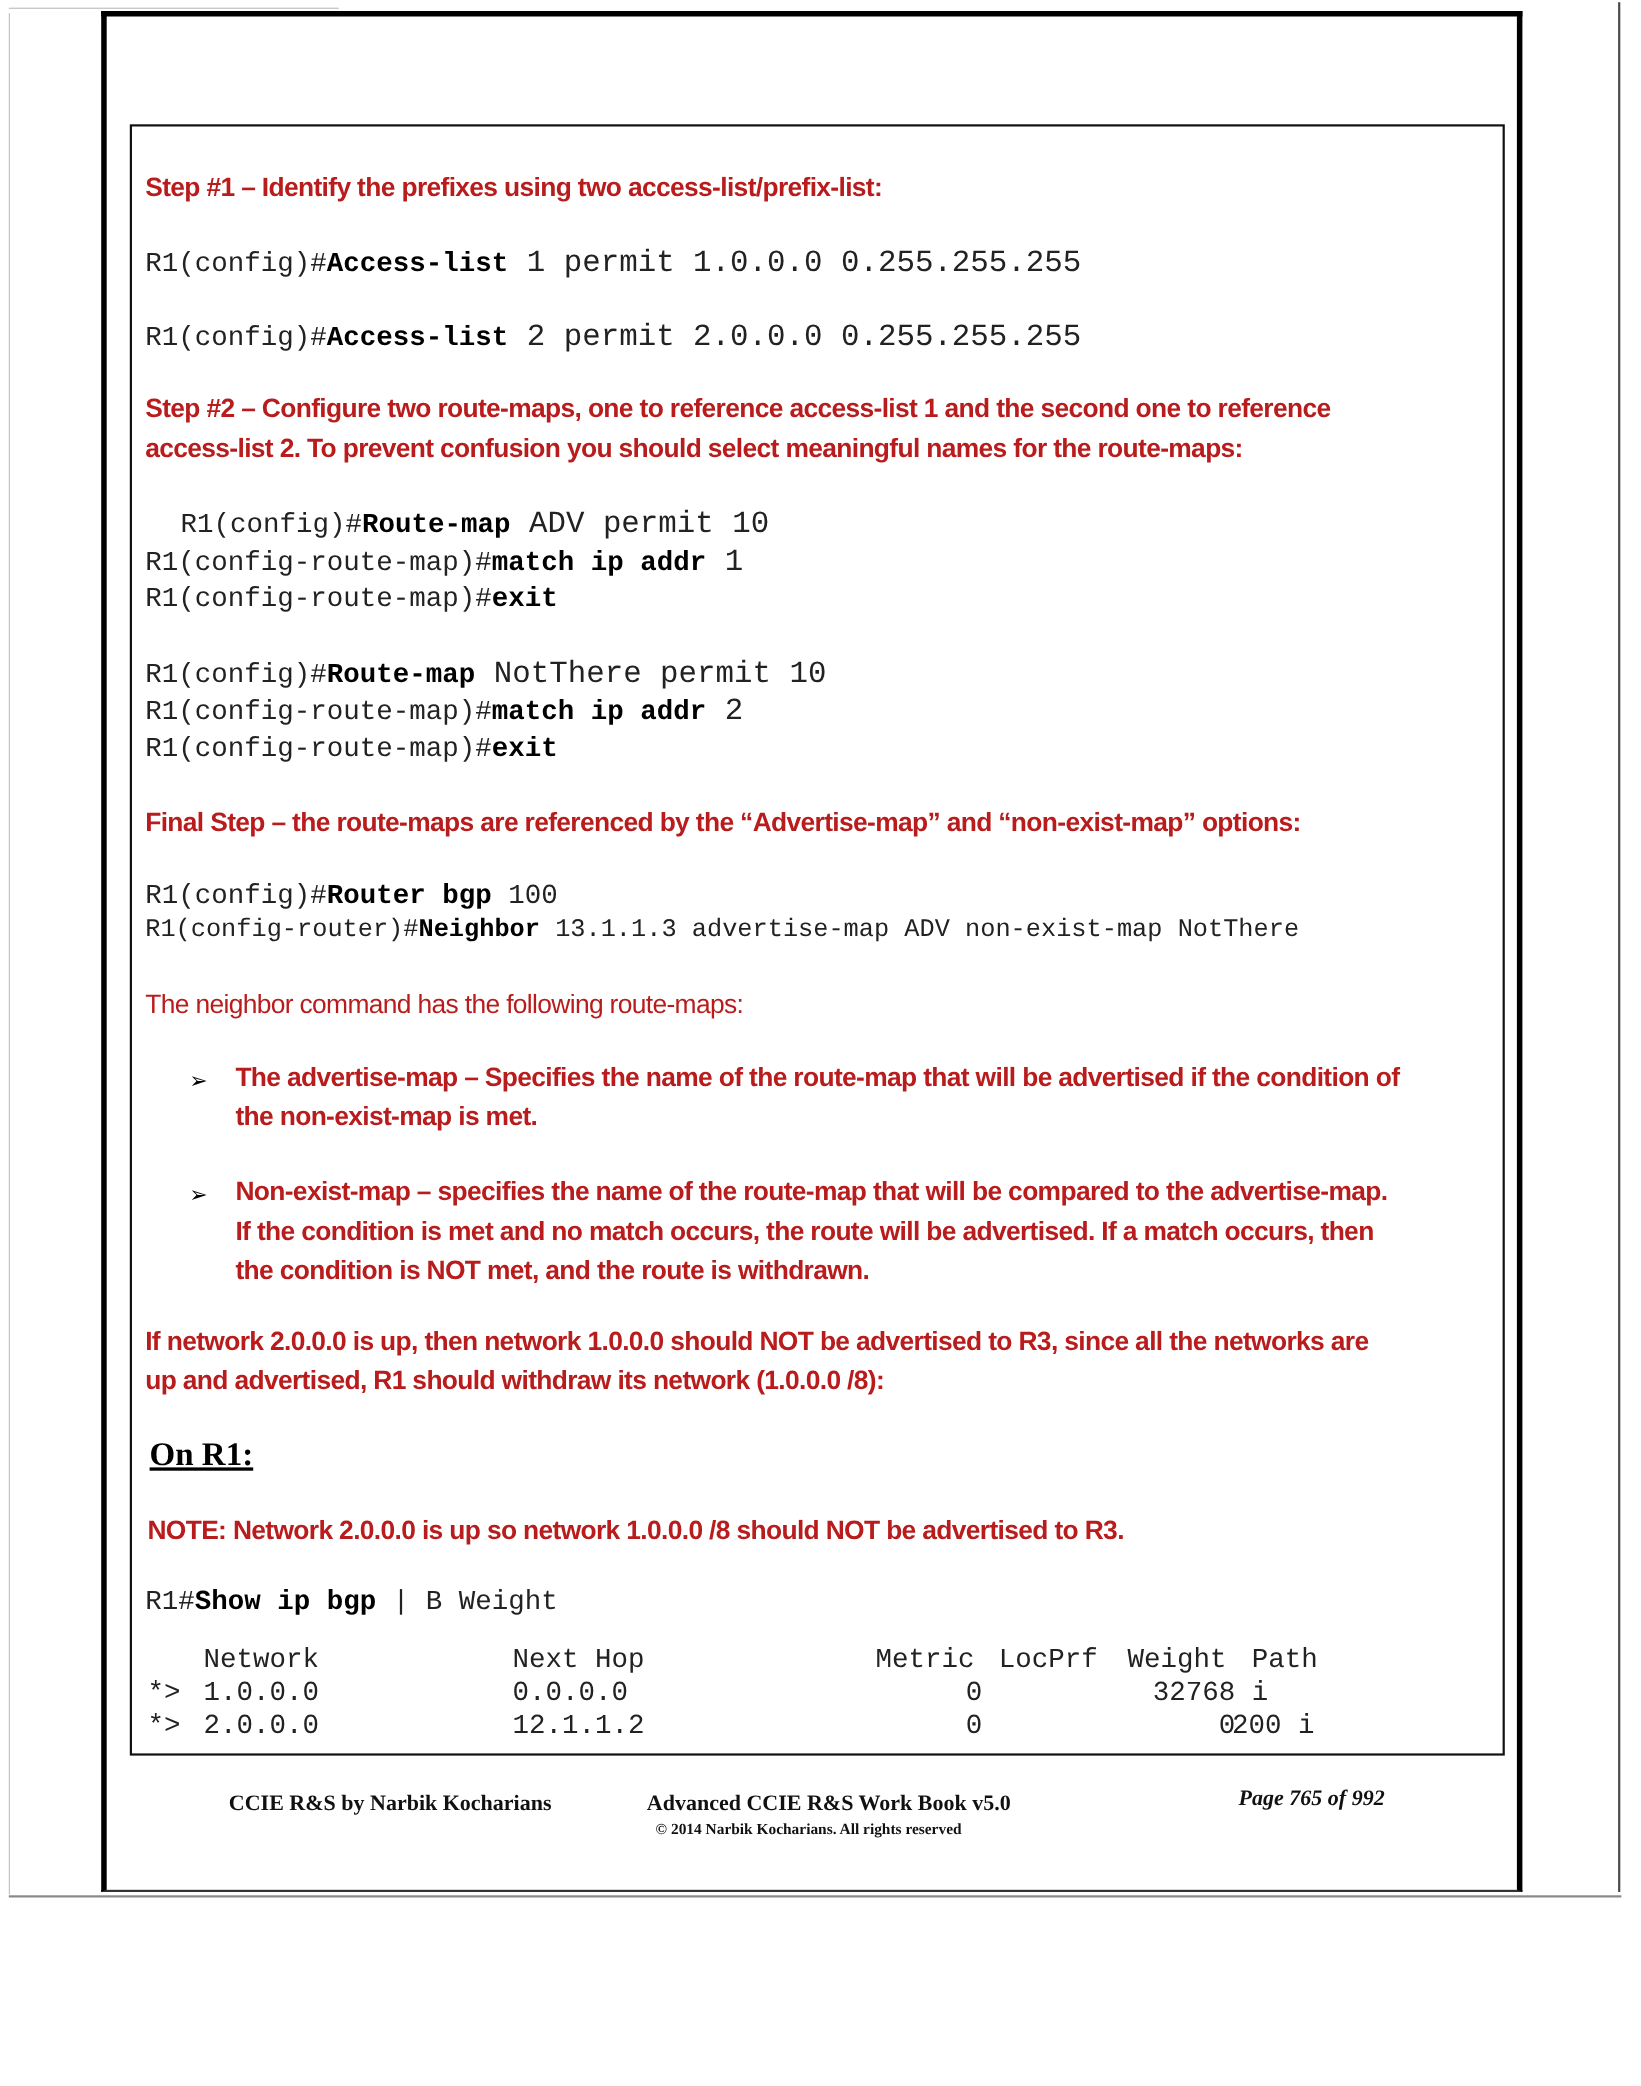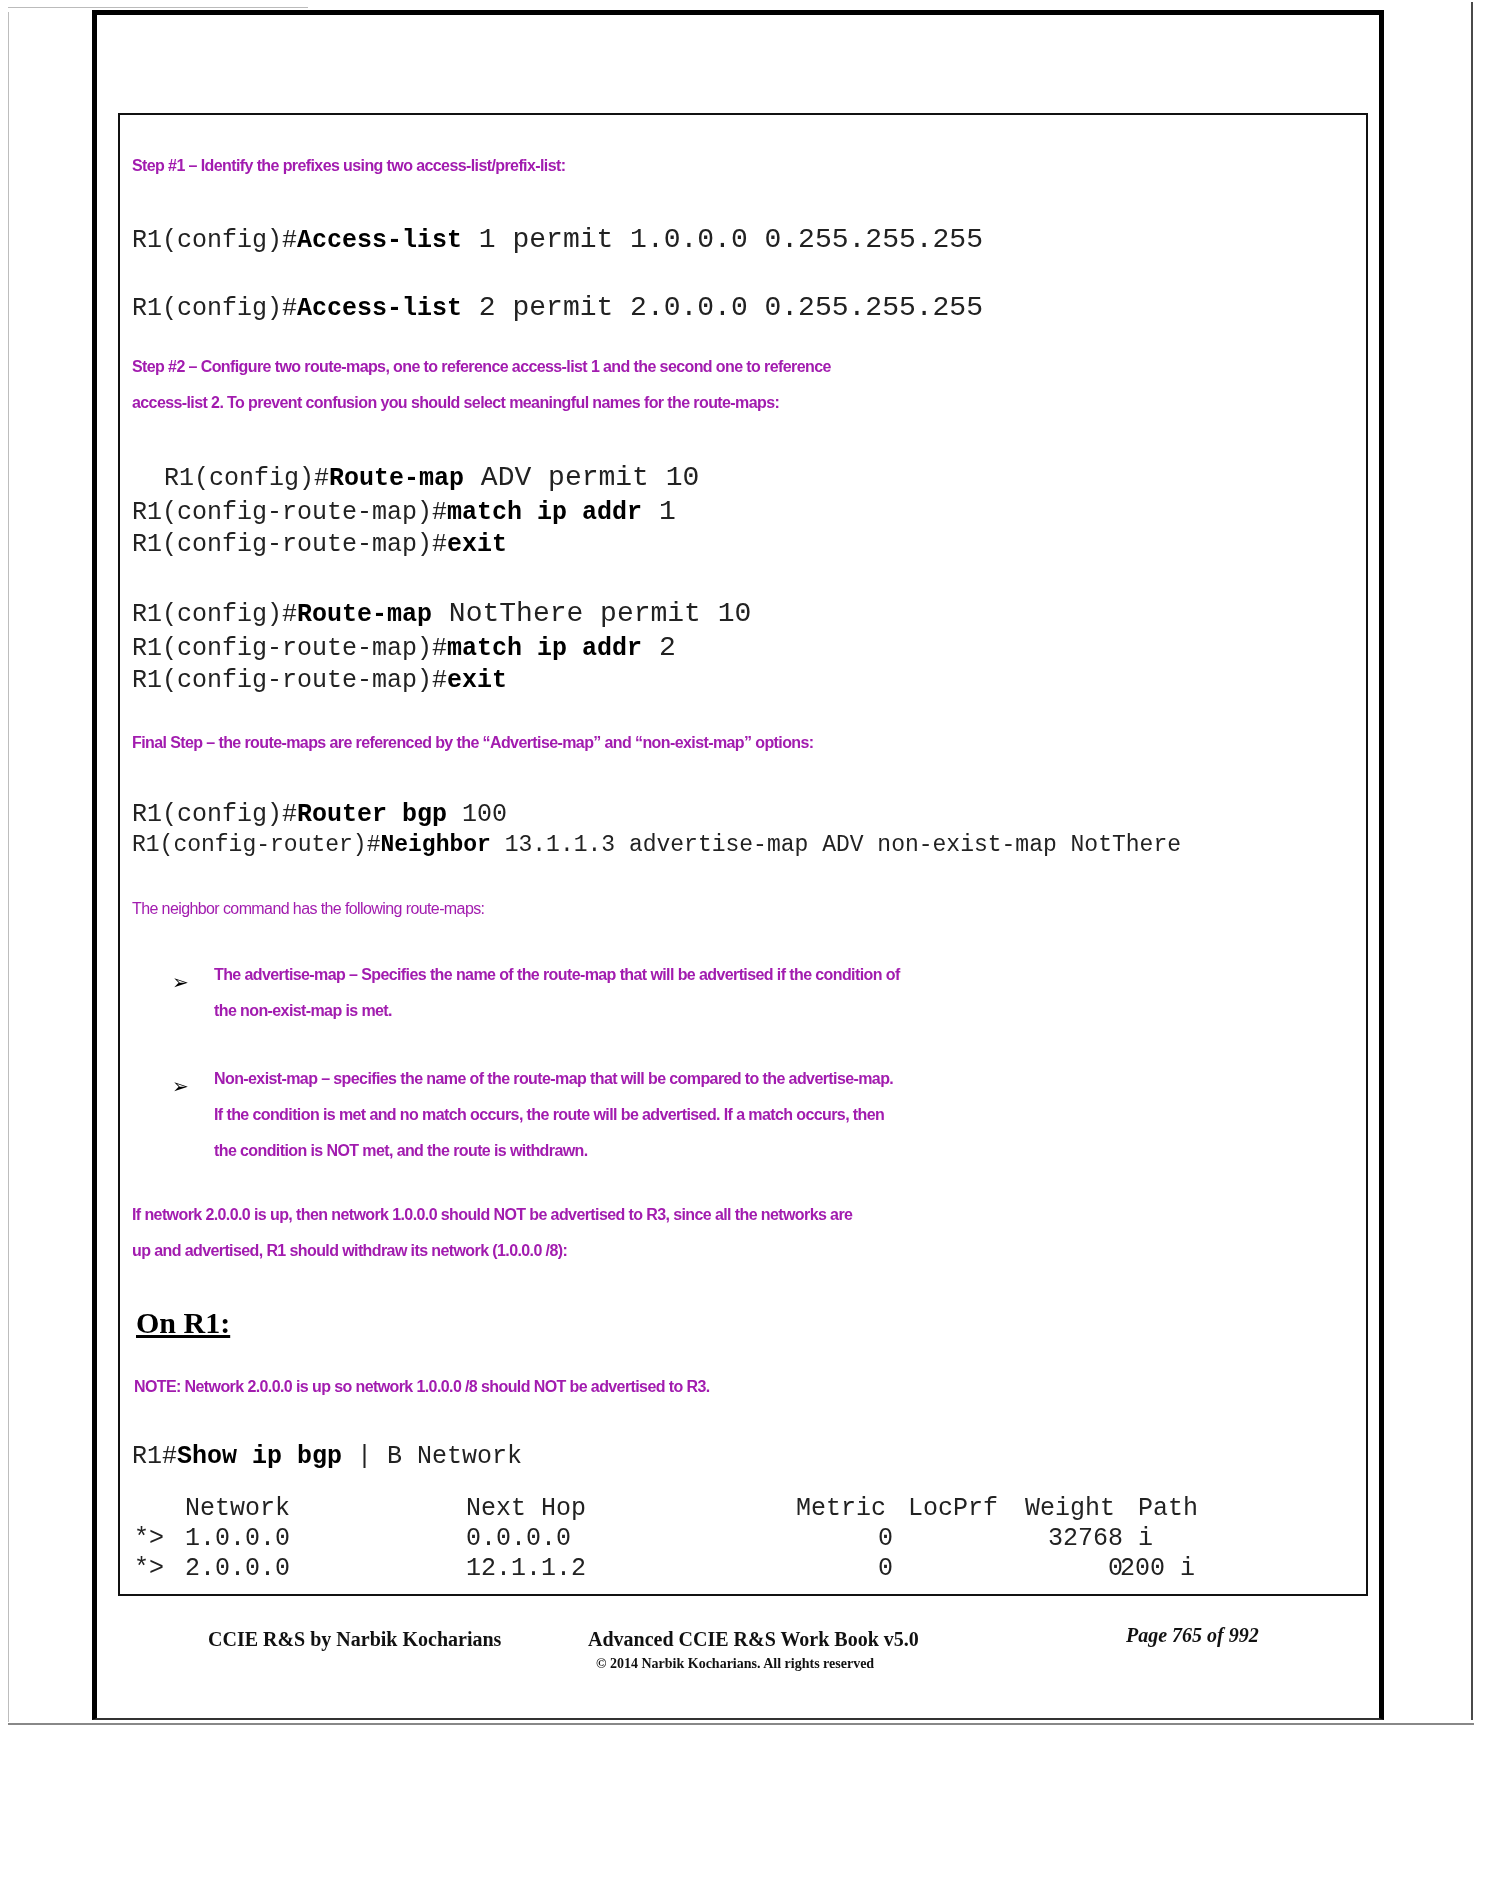--- a/index.html
+++ b/index.html
@@ -15,21 +15,21 @@
       border-left: 5px solid #000; border-right: 5px solid #000; border-top: 5px solid #000; border-bottom: 2px solid #333;
       box-sizing: border-box;
     }
 
     .content-box {
       position: absolute; left: 118px; top: 113px; width: 1250px; height: 1483px;
       border: 2px solid #111; box-sizing: border-box;
     }
 
     .txt { position: absolute; white-space: nowrap; }
-    .prose { font-family: "Liberation Sans Narrow", "Liberation Sans", sans-serif; font-size: 16px; letter-spacing: -0.6px; color: #a21caf; }
+    .prose { font-family: "Liberation Sans Narrow", "Liberation Sans", sans-serif; font-size: 24px; letter-spacing: -0.6px; color: #b91c1c; }
     .prose-bold { font-weight: bold; }
     .prose-sb { font-weight: 600; }
     .mono { font-family: "Liberation Mono", "DejaVu Sans Mono", monospace; font-size: 25px; color: #222; }
     .mono b { color: #000; }
     .mono .big { font-size: 28px; }
     .mono-sm { font-size: 23px; }
 
     .bullet { position: absolute; font-family: "DejaVu Sans", sans-serif; font-size: 20px; color: #000; }
 
     .heading-r1 { font-family: "Liberation Serif", serif; font-size: 30px; font-weight: bold; text-decoration: underline; color: #000; }
@@ -106,21 +106,21 @@
 <div class="txt prose prose-sb" style="left:214px; top:1106px;">If the condition is met and no match occurs, the route will be advertised. If a match occurs, then</div>
 <div class="txt prose prose-sb" style="left:214px; top:1142px;">the condition is NOT met, and the route is withdrawn.</div>
 
 <div class="txt prose prose-sb" style="left:132px; top:1206px;">If network 2.0.0.0 is up, then network 1.0.0.0 should NOT be advertised to R3, since all the networks are</div>
 <div class="txt prose prose-sb" style="left:132px; top:1242px;">up and advertised, R1 should withdraw its network (1.0.0.0 /8):</div>
 
 <div class="txt heading-r1" style="left:136px; top:1306px;">On R1:</div>
 <div class="txt prose prose-sb" style="left:134px; top:1378px;">NOTE: Network 2.0.0.0 is up so network 1.0.0.0 /8 should NOT be advertised to R3.</div>
 
 <div class="txt mono" style="left:132px; top:1442px;">
-  <span>R1#</span><b>Show ip bgp</b><span> | B Network</span>
+  <span>R1#</span><b>Show ip bgp</b><span> | B Weight</span>
 </div>
 
 <div class="bgp-table">
   <div class="bgp-row">
     <span class="bgp-cell" style="left:45px;">Network</span>
     <span class="bgp-cell" style="left:326px;">Next Hop</span>
     <span class="bgp-cell" style="left:656px;">Metric</span>
     <span class="bgp-cell" style="left:768px;">LocPrf</span>
     <span class="bgp-cell" style="left:885px;">Weight</span>
     <span class="bgp-cell" style="left:998px;">Path</span>

